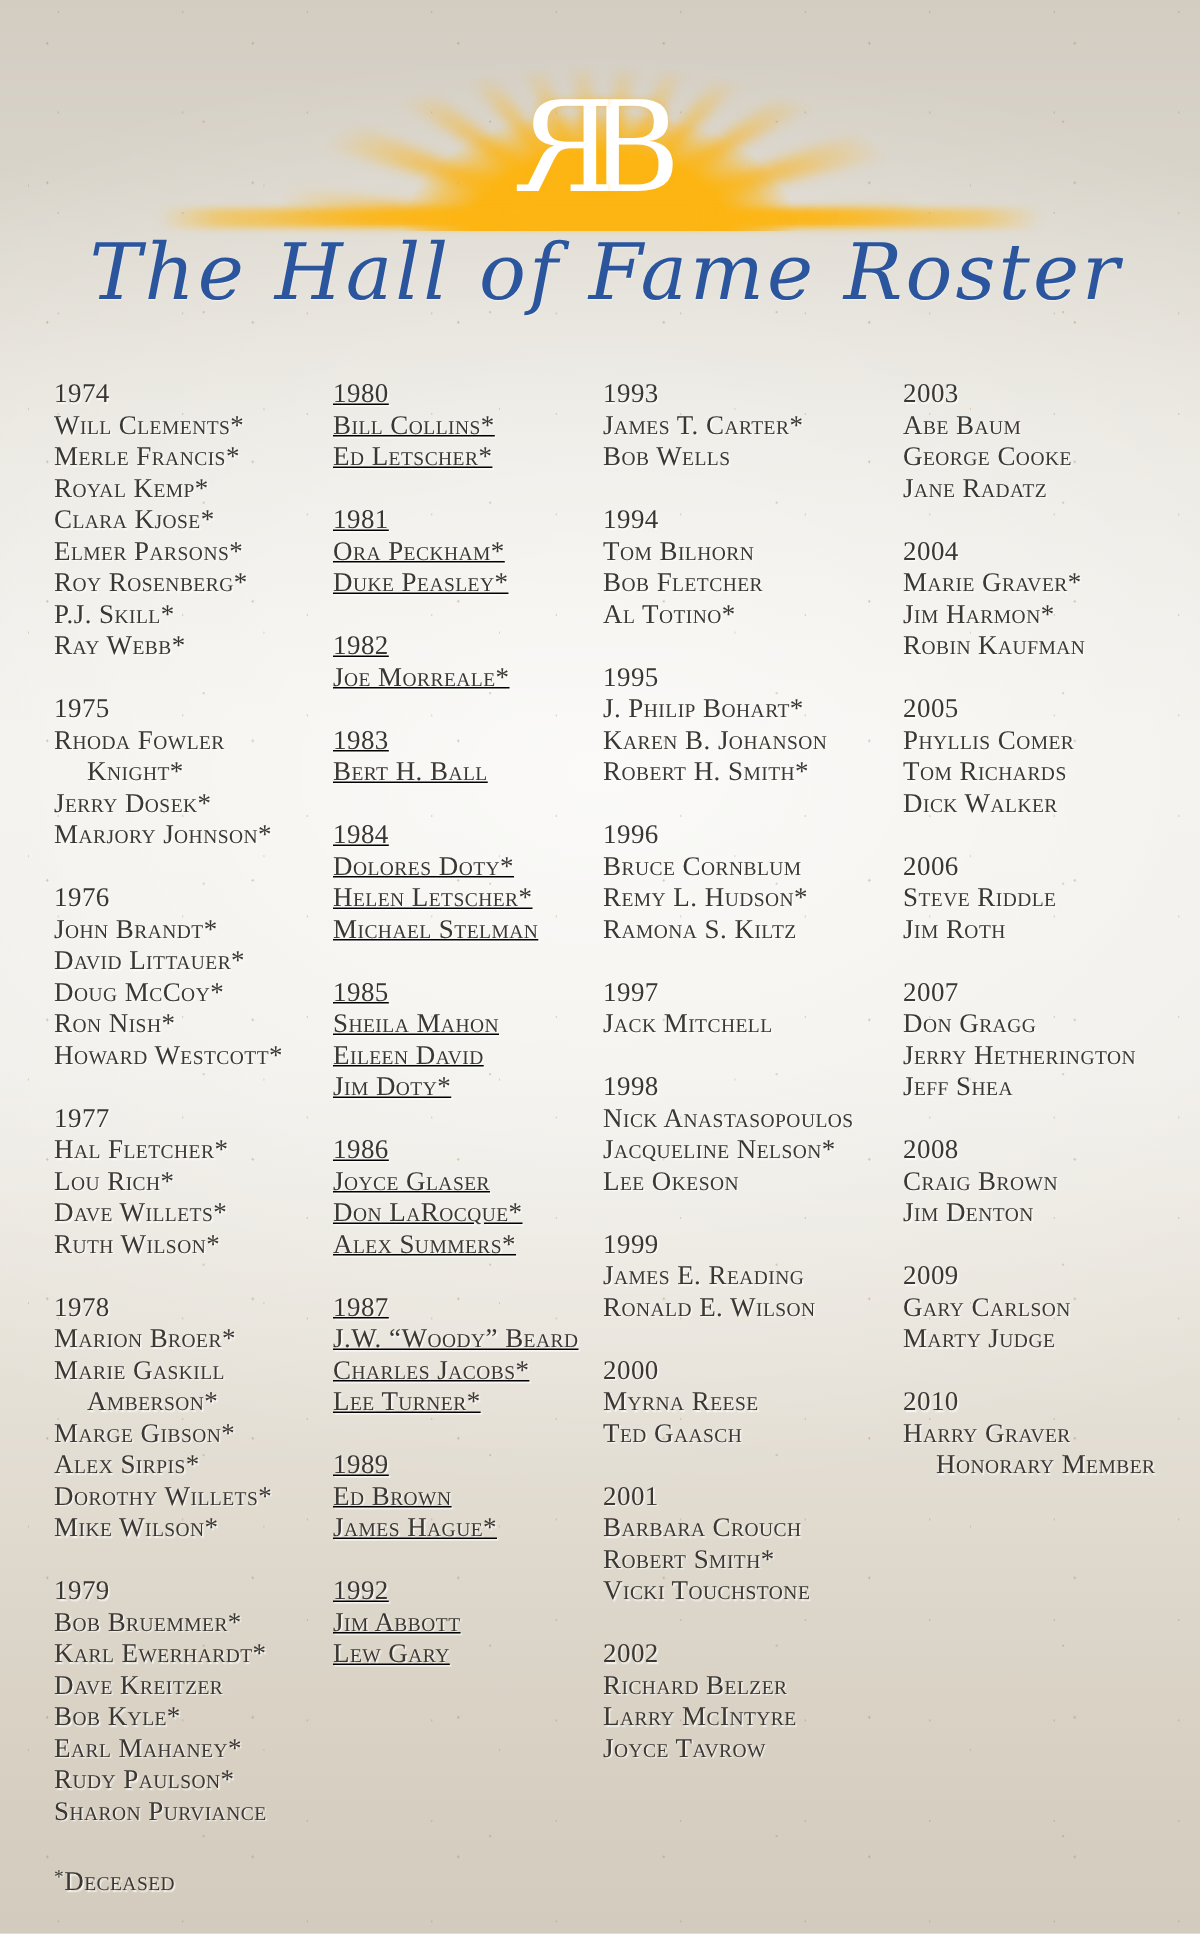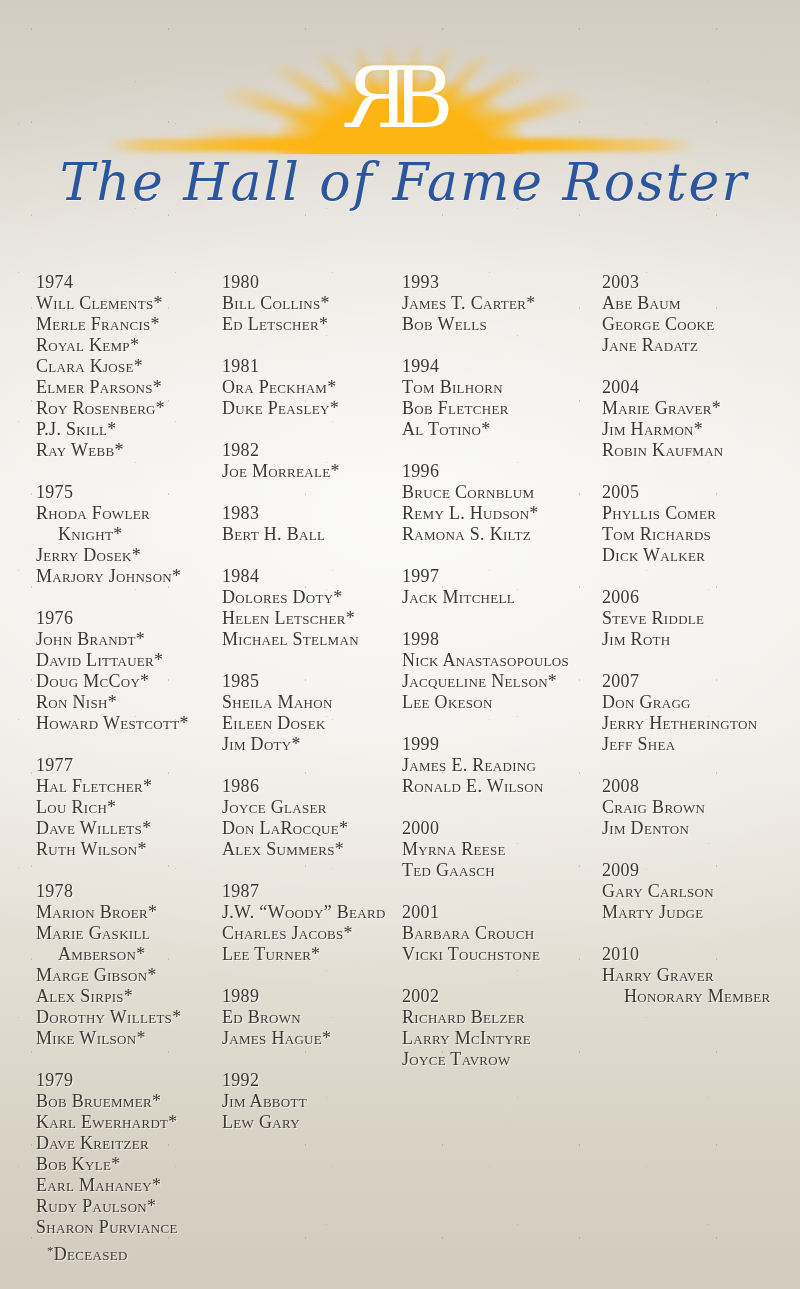--- a/index.html
+++ b/index.html
@@ -50,37 +50,37 @@
   
   .title{
     position:absolute;top:148px;left:0;width:100%;margin:4px;text-align:center;
     font-family:"DejaVu Serif",serif;font-style:italic;font-weight:normal;
     font-size:52px;letter-spacing:2px;color:#2b569d;
     text-shadow:0 1px 1px rgba(255,255,255,.6);
   }
 
   
   .roster{position:absolute;top:252px;left:36px;right:0;display:flex;align-items:flex-start;}
-  .col{flex:0 0 auto;margin-top:20px;}
+  .col{flex:0 0 auto;}
   .col.c1{width:186px;}
-  .col.c2{width:180px;}
+  .col.c2{width:180px;text-decoration:underline;}
   .col.c3{width:200px;font-family:Liberation Serif, serif;}
   .col.c4{flex:1 1 auto;}
   .year-block{margin:0 0 21px 0;}
   .year,.name{
     font-size:18px;line-height:21px;color:#3b3733;letter-spacing:.3px;
     text-shadow:1px 1px 1px rgba(255,255,255,.85);
     white-space:nowrap;
   }
   .name{font-variant:small-caps;}
   .name.indent{padding-left:22px;}
 
   
   .footnote{
-    position:absolute;left:47px;top:1240px;
+    position:absolute;left:36px;top:1240px;
     font-size:18px;line-height:21px;color:#3b3733;letter-spacing:.3px;
     text-shadow:1px 1px 1px rgba(255,255,255,.85);
   }
   .footnote .text{font-variant:small-caps;}
   .footnote .mark{font-size:13px;vertical-align:5px;}
 </style>
 </head>
 <body>
 
 <div class="page">
@@ -171,21 +171,21 @@
         </div>
         <div class="year-block">
           <div class="year">1984</div>
           <div class="name">Dolores Doty*</div>
           <div class="name">Helen Letscher*</div>
           <div class="name">Michael Stelman</div>
         </div>
         <div class="year-block">
           <div class="year">1985</div>
           <div class="name">Sheila Mahon</div>
-          <div class="name">Eileen Dosek</div>
+          <div class="name">Eileen David</div>
           <div class="name">Jim Doty*</div>
         </div>
         <div class="year-block">
           <div class="year">1986</div>
           <div class="name">Joyce Glaser</div>
           <div class="name">Don LaRocque*</div>
           <div class="name">Alex Summers*</div>
         </div>
         <div class="year-block">
           <div class="year">1987</div>
@@ -210,20 +210,26 @@
           <div class="name">James T. Carter*</div>
           <div class="name">Bob Wells</div>
         </div>
         <div class="year-block">
           <div class="year">1994</div>
           <div class="name">Tom Bilhorn</div>
           <div class="name">Bob Fletcher</div>
           <div class="name">Al Totino*</div>
         </div>
         <div class="year-block">
+          <div class="year">1995</div>
+          <div class="name">J. Philip Bohart*</div>
+          <div class="name">Karen B. Johanson</div>
+          <div class="name">Robert H. Smith*</div>
+        </div>
+        <div class="year-block">
           <div class="year">1996</div>
           <div class="name">Bruce Cornblum</div>
           <div class="name">Remy L. Hudson*</div>
           <div class="name">Ramona S. Kiltz</div>
         </div>
         <div class="year-block">
           <div class="year">1997</div>
           <div class="name">Jack Mitchell</div>
         </div>
         <div class="year-block">
@@ -238,20 +244,21 @@
           <div class="name">Ronald E. Wilson</div>
         </div>
         <div class="year-block">
           <div class="year">2000</div>
           <div class="name">Myrna Reese</div>
           <div class="name">Ted Gaasch</div>
         </div>
         <div class="year-block">
           <div class="year">2001</div>
           <div class="name">Barbara Crouch</div>
+          <div class="name">Robert Smith*</div>
           <div class="name">Vicki Touchstone</div>
         </div>
         <div class="year-block">
           <div class="year">2002</div>
           <div class="name">Richard Belzer</div>
           <div class="name">Larry McIntyre</div>
           <div class="name">Joyce Tavrow</div>
         </div>
       </div>
     <div class="col c4">

